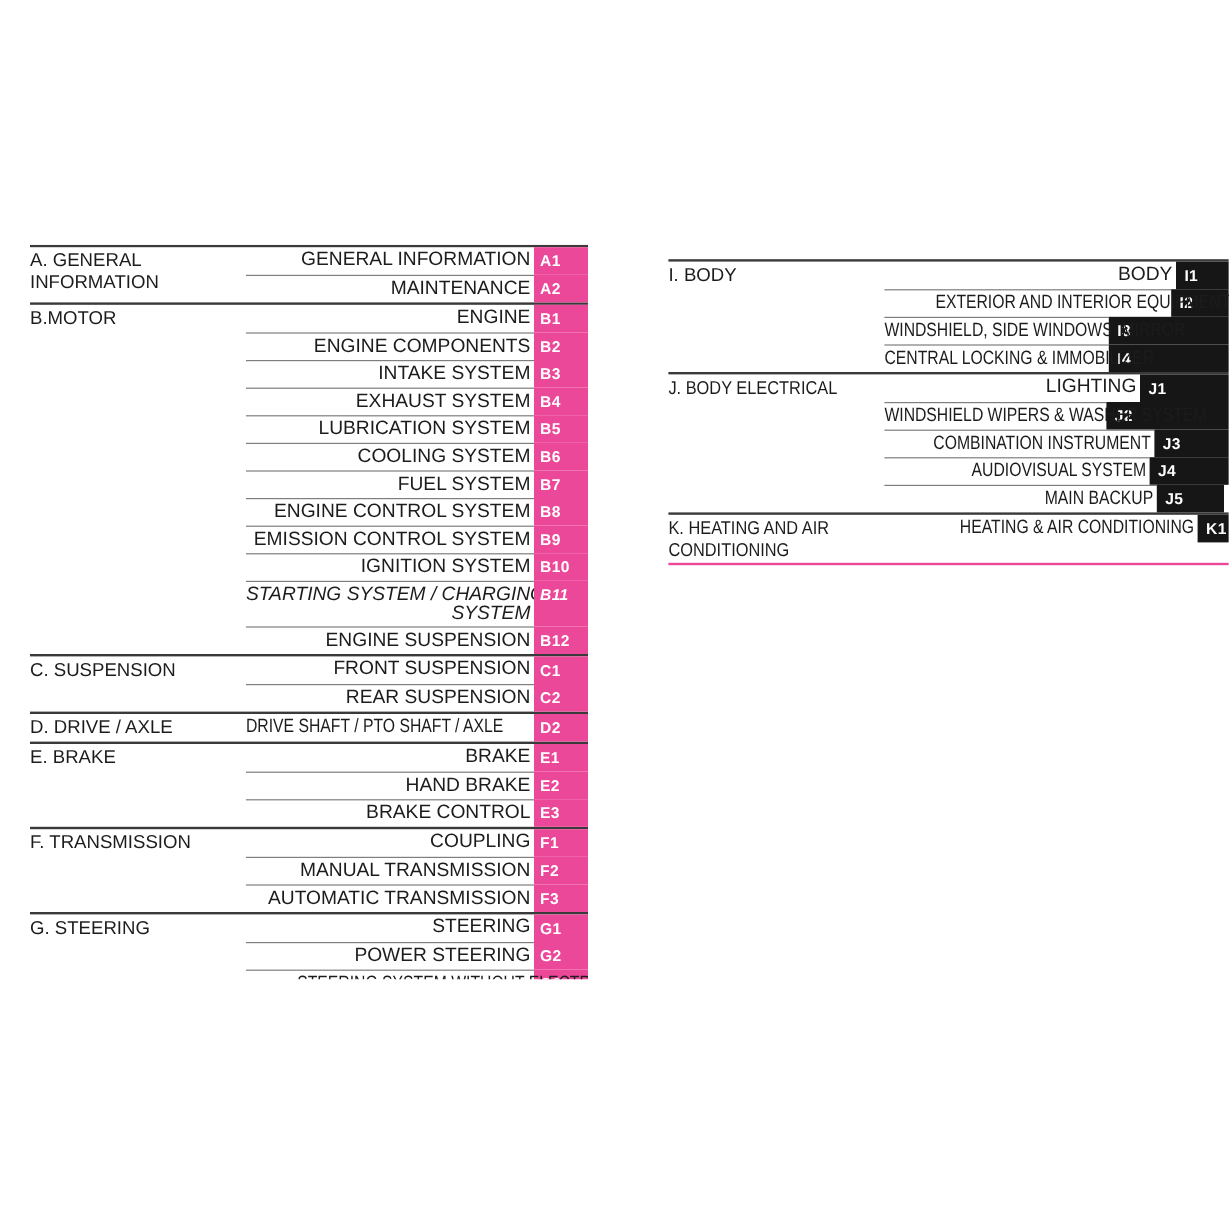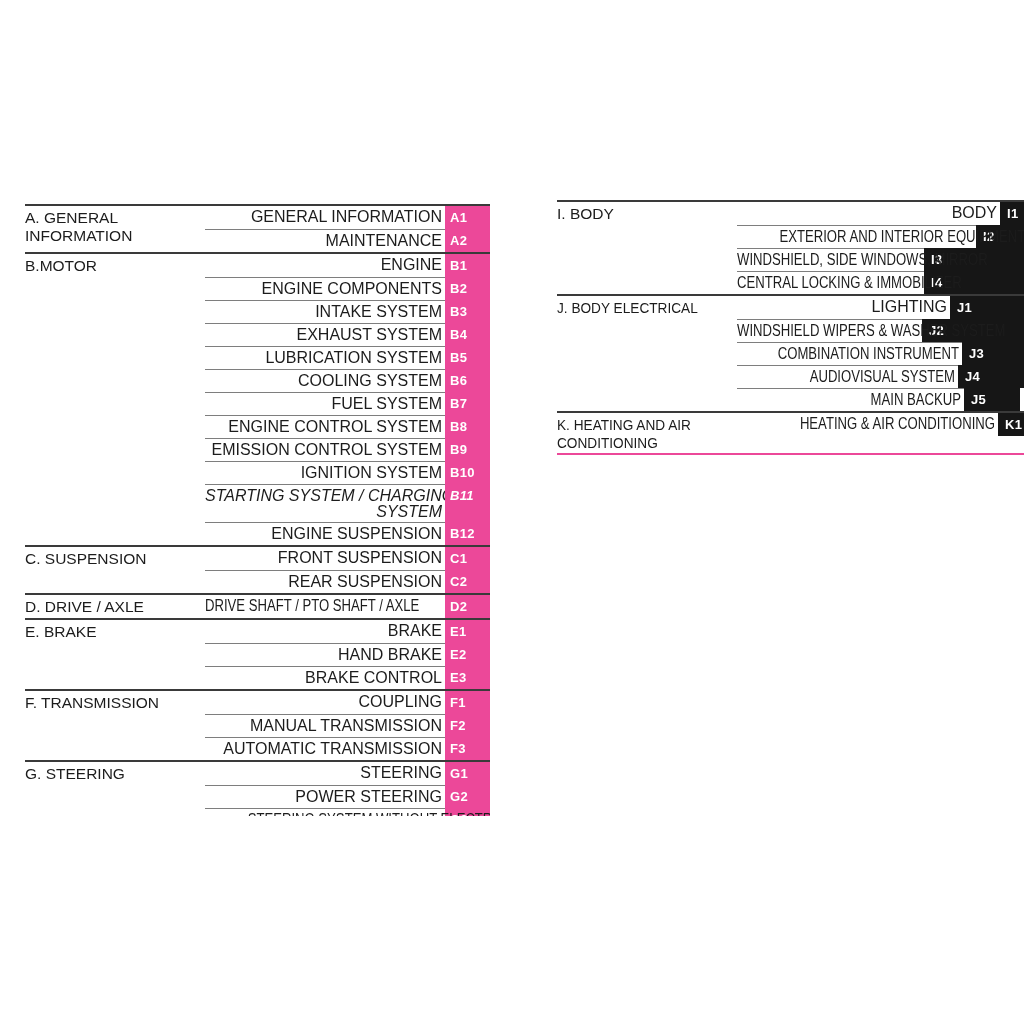--- a/index.html
+++ b/index.html
@@ -3,21 +3,21 @@
 <meta charset="utf-8">
 <style>
   html,body { margin:0; padding:0; }
   body {
     width:1024px; height:1024px; background:#ffffff; position:relative;
     font-family:"Liberation Sans", sans-serif; color:#1c1c1c;
     overflow:hidden;
   }
   .col { position:absolute; }
   #left-col  { left:25px;  top:204px; width:465px; height:612px; overflow:hidden; }
-  #right-col { left:557px; top:200px; width:467px; }
+  #right-col { left:557px; top:216px; width:467px; }
 
   .section { border-top:2px solid #3a3a3a; }
   #right-col .section.last { border-bottom:2px solid #ec4899; min-height:40px; }
 
   .row { display:flex; height:23px; align-items:stretch; }
   .row.tall  { height:38px;font-style:italic; }
   .row.tall2 { height:40px; }
 
   .cat {
     flex:0 0 180px; width:180px; font-size:15.5px; line-height:1.15;
@@ -39,21 +39,21 @@
   .code {
     flex:0 0 45px; width:45px; background:#ec4899; color:#ffffff;
     font-weight:bold; font-size:13px; line-height:1;
     padding:5px 0 0 5px; box-sizing:border-box; letter-spacing:0.3px;
   }
   .bar {
     background:#161616; color:#ffffff; font-weight:bold; font-size:13px;
     line-height:1; padding:5px 0 0 7px; box-sizing:border-box;
     flex:0 0 auto; letter-spacing:0.3px;
   }
-  .b44{width:24px} .b48{width:48px} .b100{width:100px} .b74{width:74px}
+  .b44{width:44px} .b48{width:48px} .b100{width:100px} .b74{width:74px}
   .b84{width:102px} .b62{width:62px} .b66{width:66px} .b56{width:56px}
   .b26{width:26px}
   .bar.gap { margin-right:4px; }
 </style>
 </head>
 <body>
 
 <div id="left-col" class="col">
 
   <div class="section">

